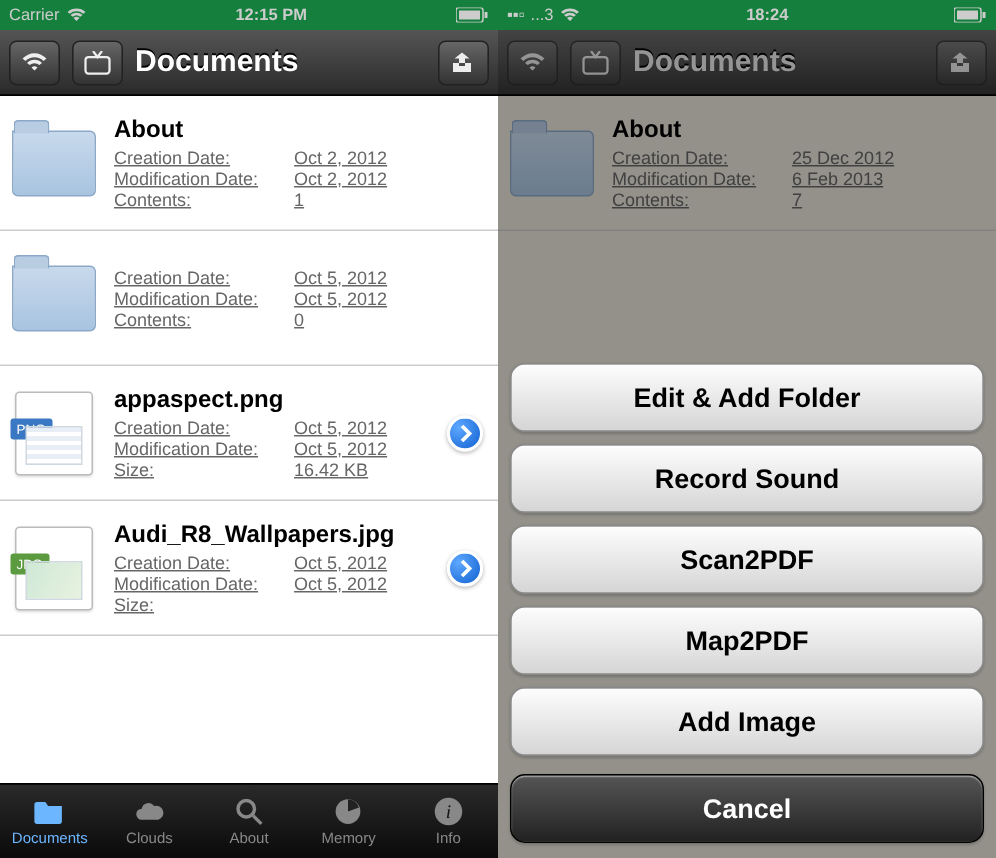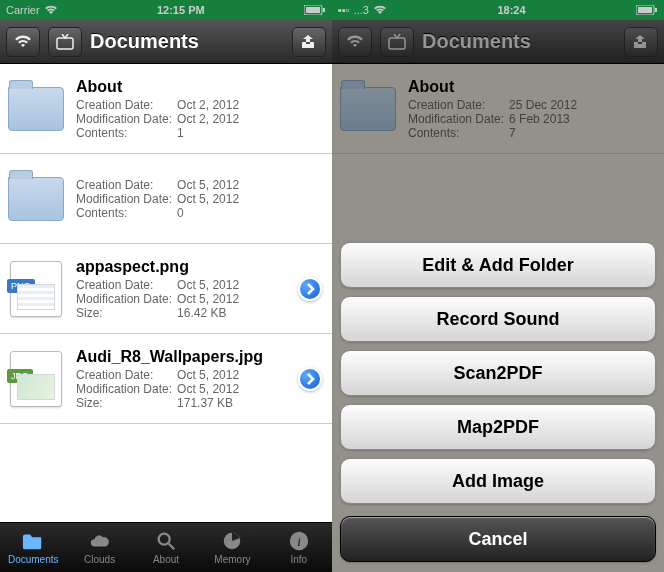--- a/index.html
+++ b/index.html
@@ -107,21 +107,21 @@
   }
   .file-content {
     position: absolute;
     bottom: 6px; left: 6px; right: 6px; top: 22px;
     background: repeating-linear-gradient(to bottom,#e8eef6 0 3px,#fff 3px 6px);
     border: 1px solid #d0d8e0;
   }
   .file-content.jpg { background: linear-gradient(120deg,#cfe8d6,#e8f2e0); }
   .row-body { flex: 1; }
   .row-title { font-weight: bold; font-size: 16px; margin-bottom: 2px; }
-  .meta { display: grid; grid-template-columns: auto 1fr; column-gap: 5px; font-size: 12px; color: #666; }
+  .meta { display: grid; grid-template-columns: auto 1fr; column-gap: 24px; font-size: 12px; color: #666; text-decoration: underline; }
   .meta span.label { white-space: nowrap; }
   .disclosure {
     width: 24px; height: 24px;
     border-radius: 50%;
     background: radial-gradient(circle at 30% 30%, #5ea8ff, #1060d0);
     border: 2px solid #fff;
     box-shadow: 0 1px 3px rgba(0,0,0,.3);
     display: flex; align-items: center; justify-content: center;
     color: #fff; font-size: 14px; font-weight: bold;
     margin-left: 6px;
@@ -278,21 +278,20 @@
         </div>
       </div>
       <div class="row-body">
         <div class="row-title">Audi_R8_Wallpapers.jpg</div>
         <div class="meta">
           <span class="label">Creation Date:</span>
             <span>Oct 5, 2012</span>
           <span class="label">Modification Date:</span>
             <span>Oct 5, 2012</span>
           <span class="label">Size:</span>
-            <span>171.37 KB</span>
         </div>
       </div>
       <div class="disclosure">
         <svg width="10" height="12" viewBox="0 0 10 12">
             <path d="M3 1 L8 6 L3 11" fill="none" stroke="#fff" stroke-width="2.5"></path>
           </svg>
       </div>
     </div>
   </div>
 

